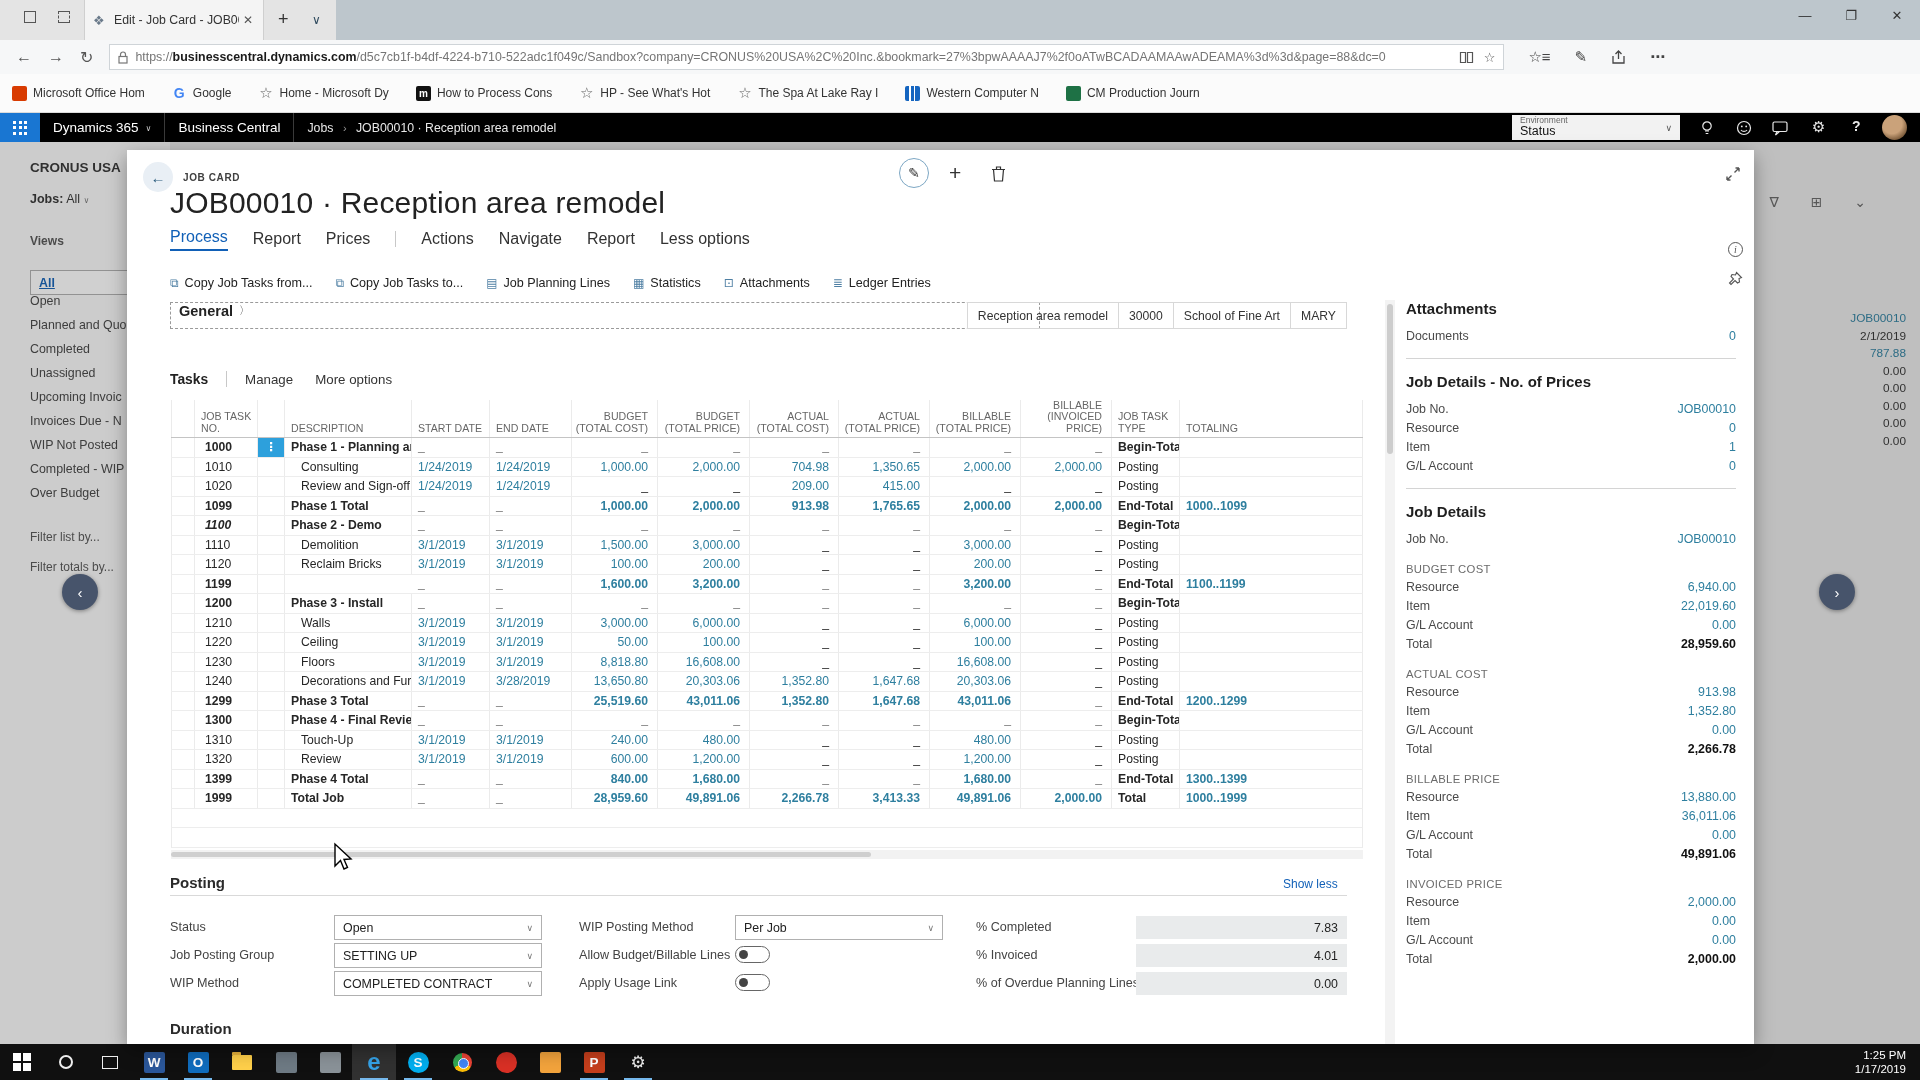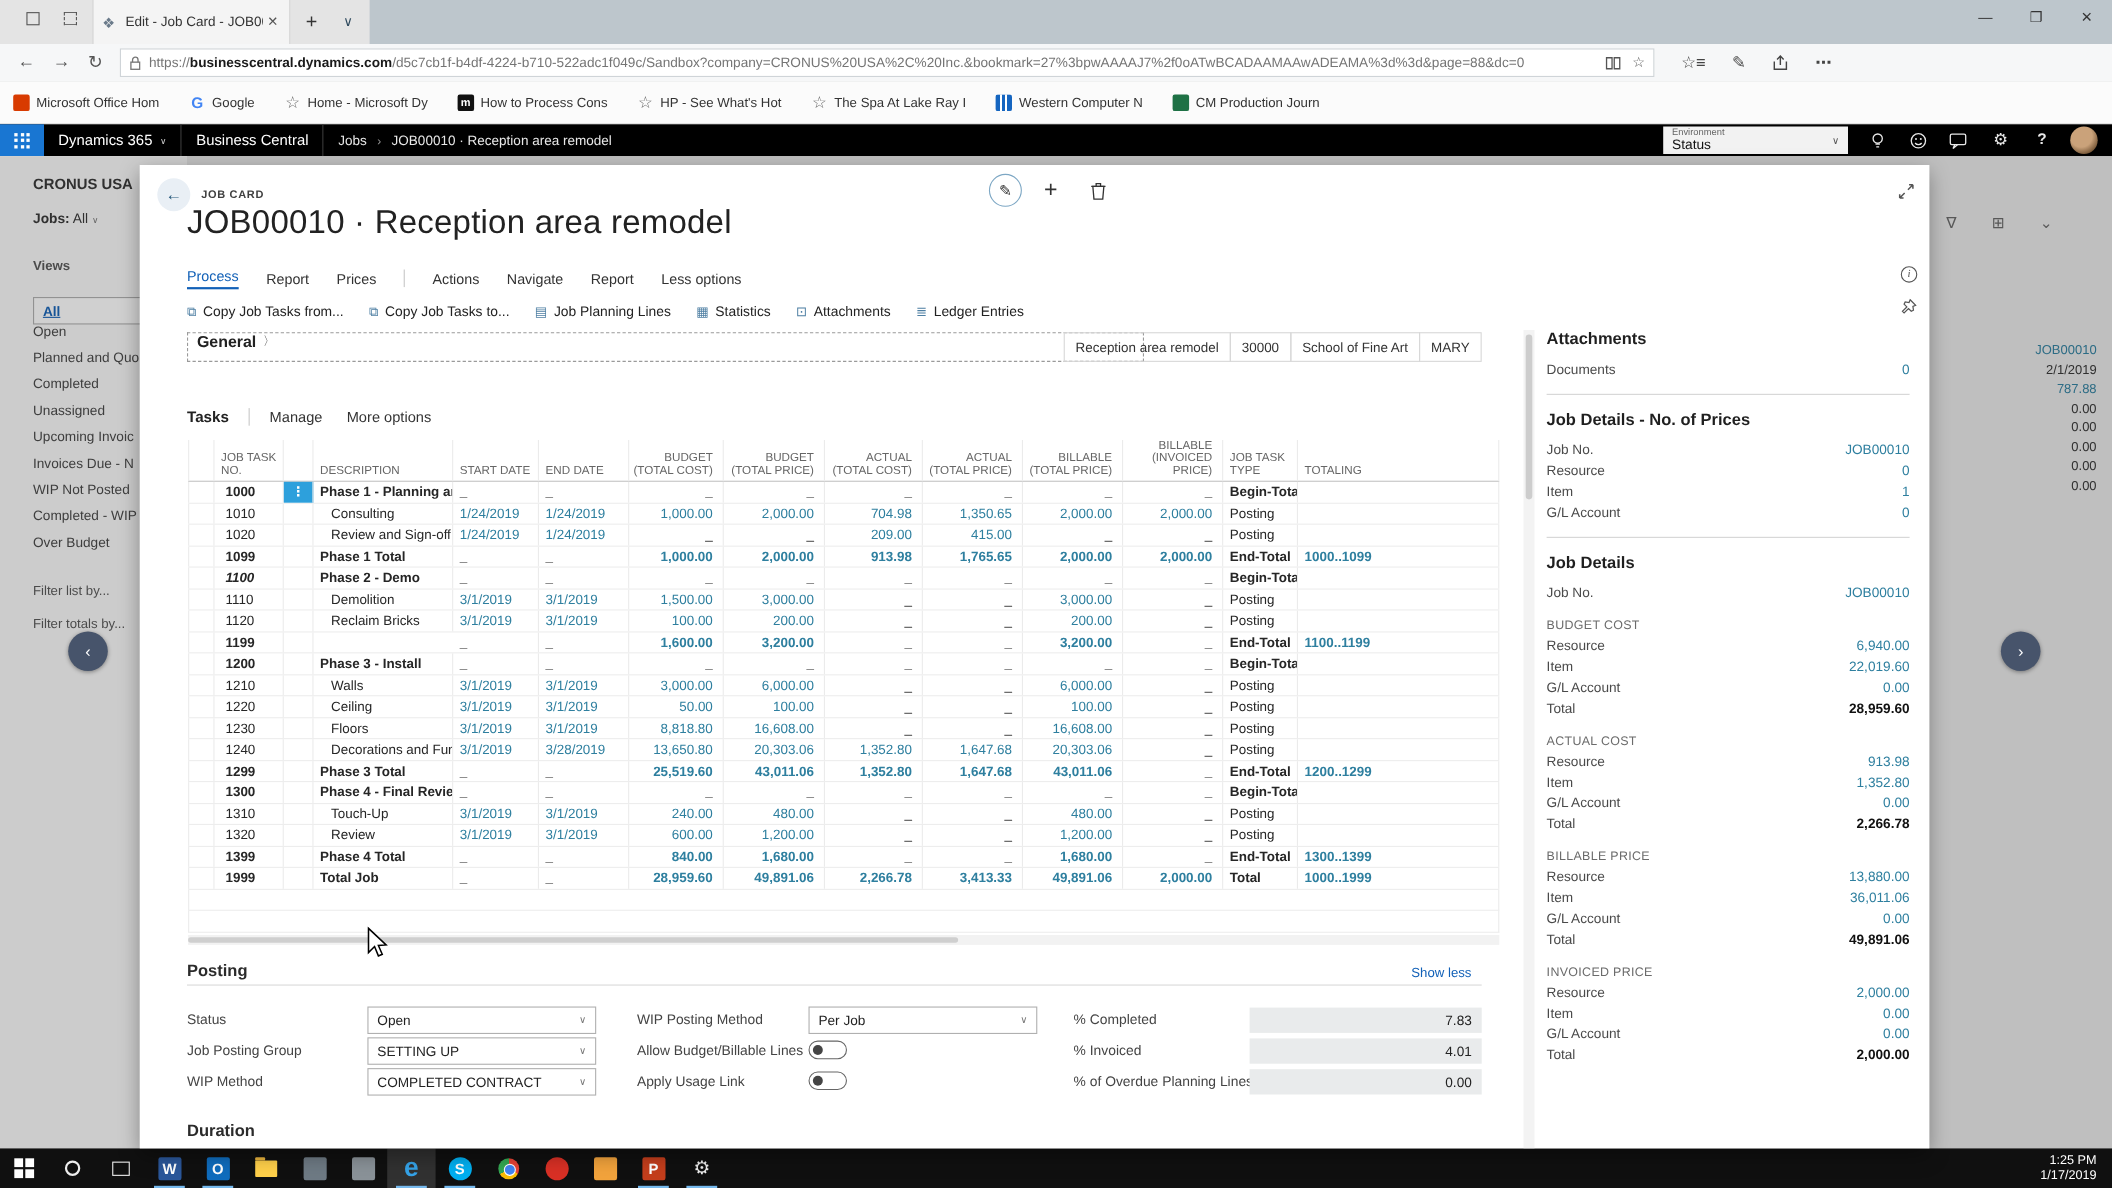--- a/index.html
+++ b/index.html
@@ -72,21 +72,21 @@
   
   #dlg { position:absolute; left:127px; top:8px; width:1627px; height:894px; background:#fff; z-index:10; box-shadow:0 6px 18px rgba(0,0,0,.35); overflow:hidden; }
   #backcirc { position:absolute; left:16px; top:12px; width:30px; height:30px; border-radius:50%; background:#e9eff5; color:#2b5c7e; font-size:15px; display:flex; align-items:center; justify-content:center; }
   #cardlabel { position:absolute; left:56px; top:22px; font-size:10px; letter-spacing:.6px; color:#404040; font-weight:700; }
   #ic-edit { position:absolute; left:772px; top:8px; width:30px; height:30px; border:1px solid #7da7c4; border-radius:50%; display:flex; align-items:center; justify-content:center; color:#333; font-size:14px; }
   #ic-plus { position:absolute; left:822px; top:11px; color:#333; font-size:21px; font-weight:300; }
   #ic-trash { position:absolute; left:864px; top:15px; }
   #ic-expand { position:absolute; left:1598px; top:16px; }
   #pgtitle { position:absolute; left:43px; top:36px; font-size:30px; font-weight:300; color:#222; letter-spacing:.2px; }
 
-  #menubar { position:absolute; left:43px; top:90px; height:26px; display:flex; align-items:center; font-size:13px; color:#323232; }
+  #menubar { position:absolute; left:43px; top:76px; height:26px; display:flex; align-items:center; font-size:16px; color:#323232; }
   .mi { margin-right:25px; white-space:nowrap; }
   .mi.active { color:#1160b7; border-bottom:2px solid #1160b7; padding-bottom:3px; }
   .mdiv { width:1px; height:16px; background:#c8c8c8; margin-right:25px; }
   #ic-info { position:absolute; left:1601px; top:92px; width:15px; height:15px; border:1.2px solid #555; border-radius:50%; color:#555; font-size:10px; text-align:center; line-height:13px; font-style:italic; font-family:"Liberation Serif",serif; }
   #actionbar { position:absolute; left:43px; top:121px; height:24px; display:flex; align-items:center; font-size:12.6px; color:#222; }
   .ai { display:flex; align-items:center; margin-right:23px; white-space:nowrap; }
   .ai .g { color:#4e7fa3; font-size:12px; margin-right:6px; }
   #ic-pin { position:absolute; left:1601px; top:121px; }
 
   #genband { position:absolute; left:43px; top:152px; width:870px; height:27px; border:1px dashed #9a9a9a; display:flex; align-items:flex-start; padding-left:8px; }

